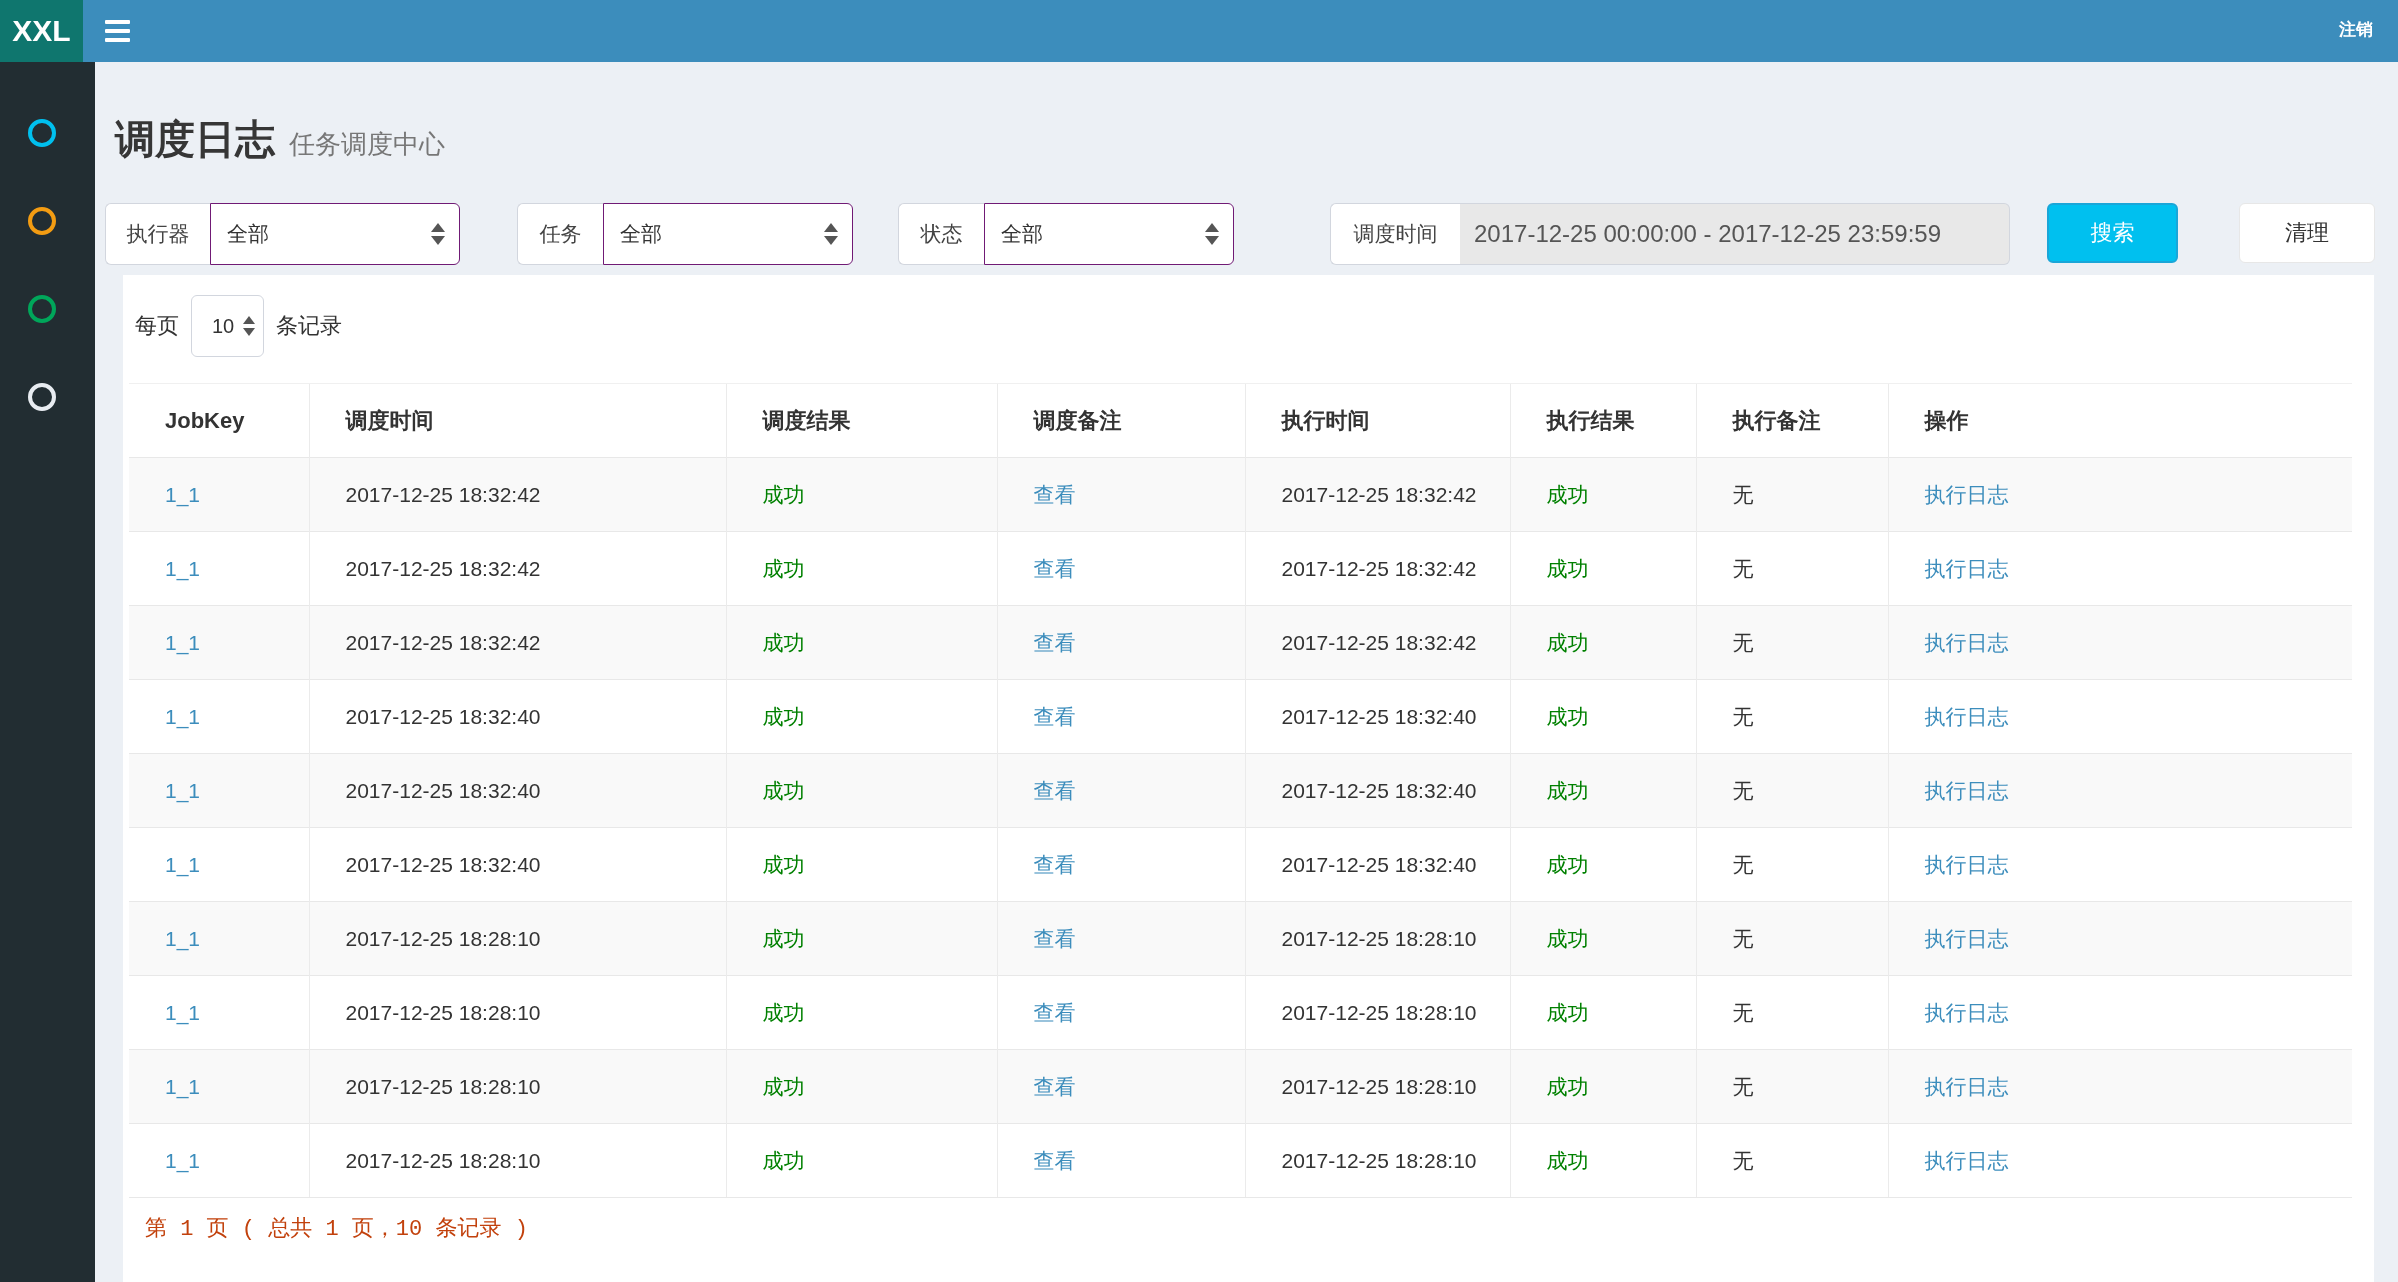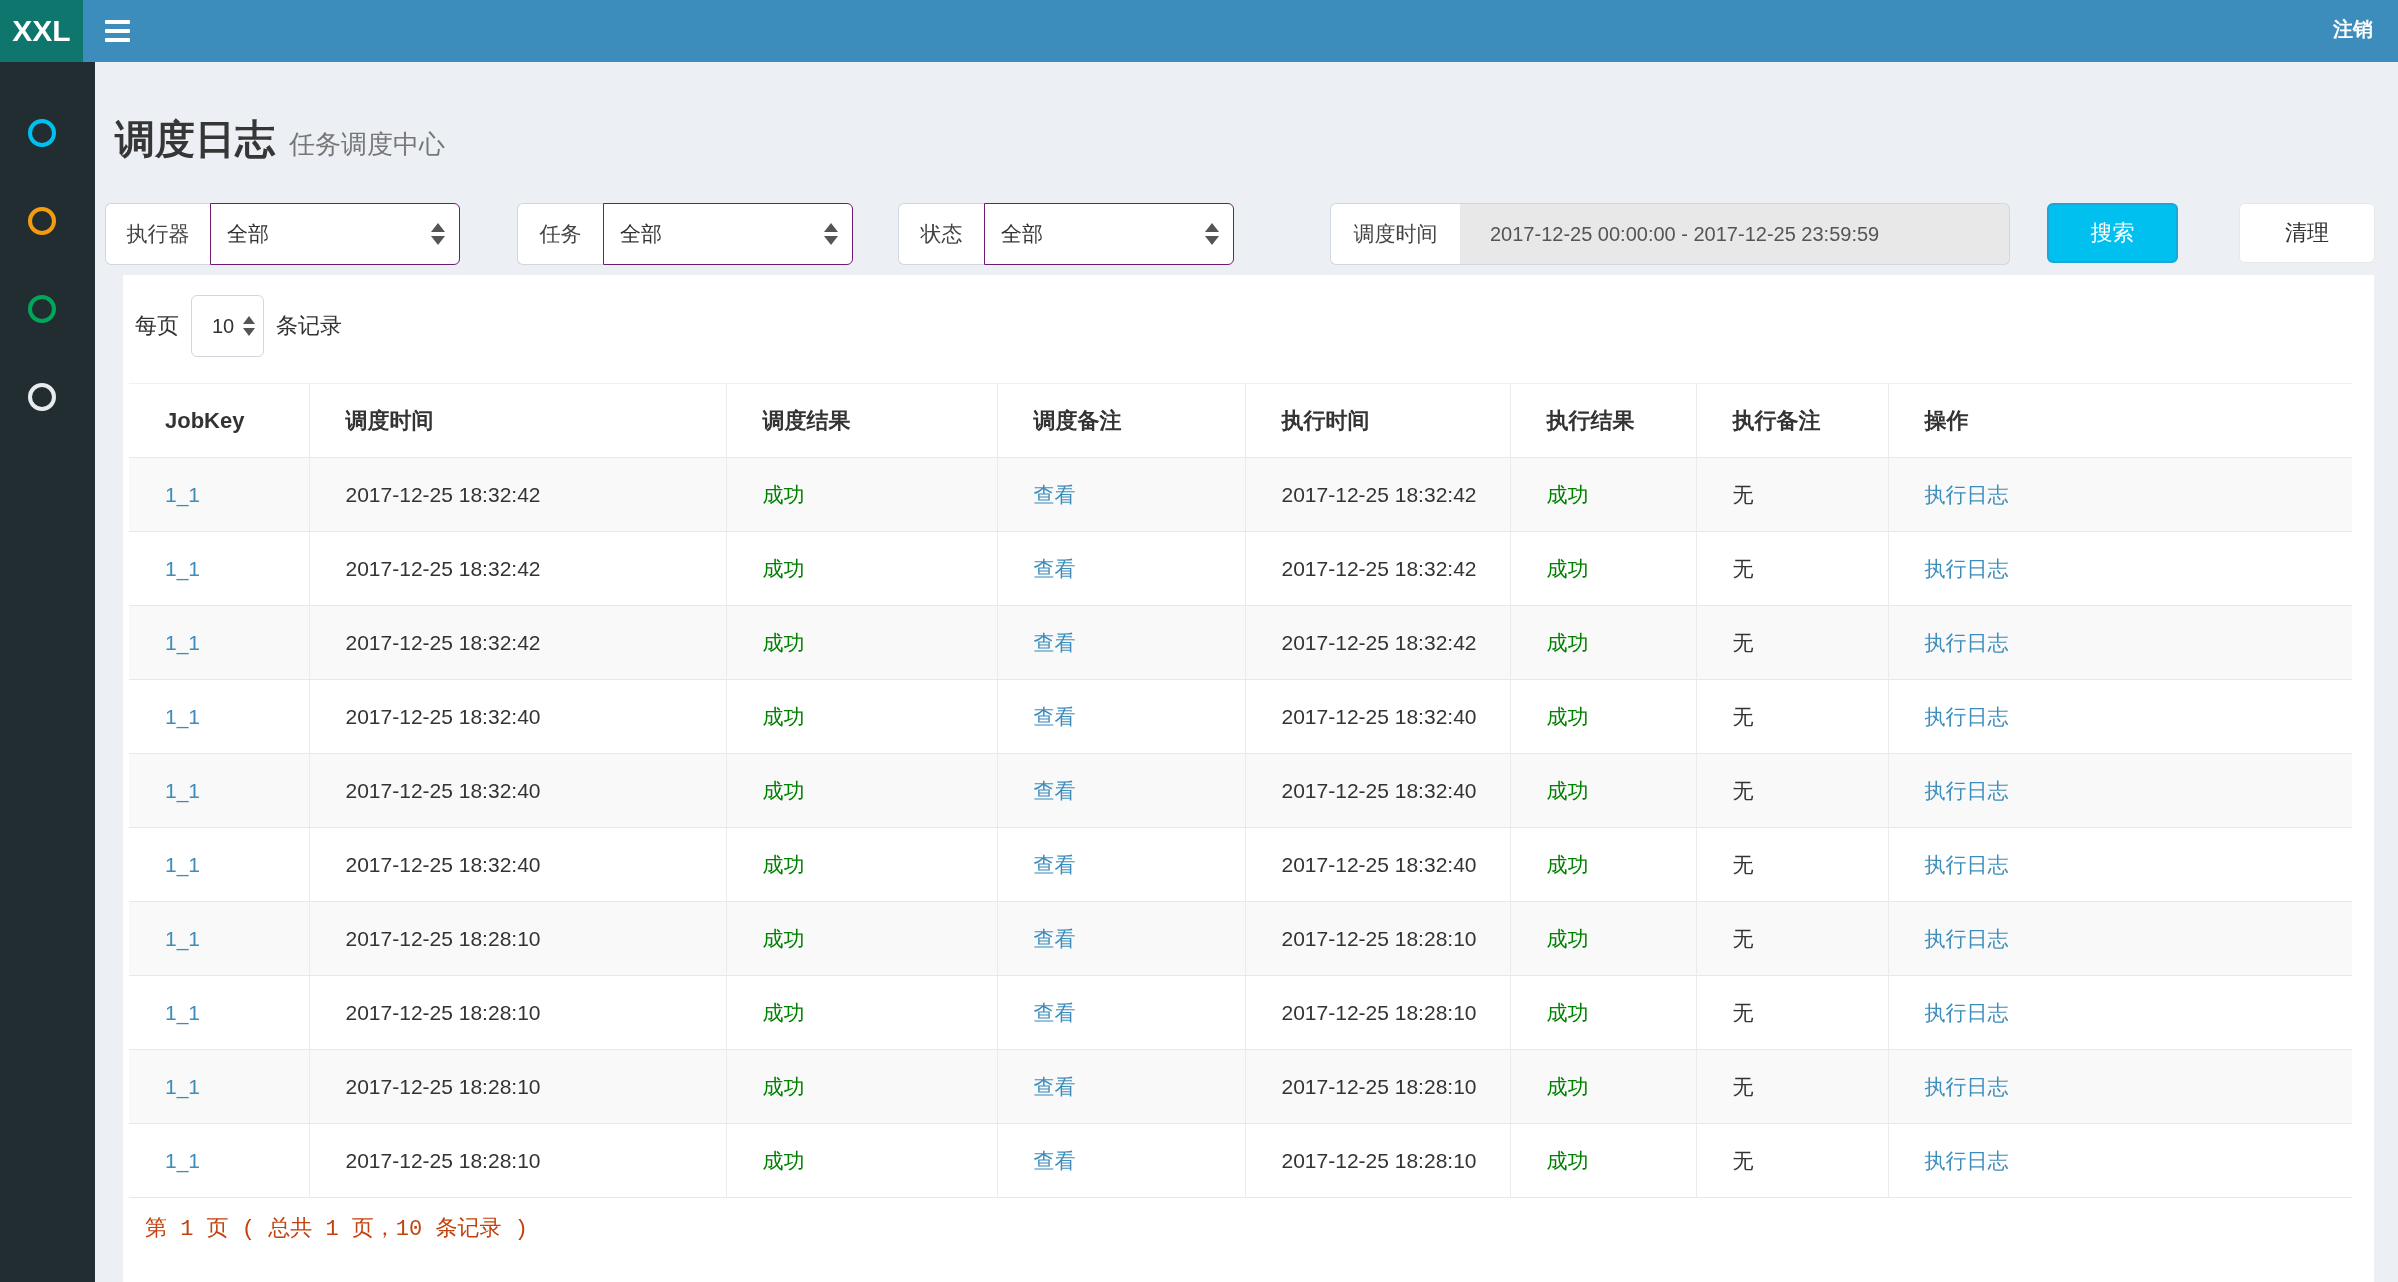--- a/index.html
+++ b/index.html
@@ -7,21 +7,21 @@
     font-family:"Liberation Sans","DejaVu Sans",sans-serif; background:#ecf0f5; }
 
   
   .navbar { position:absolute; left:0; top:0; width:2398px; height:62px; background:#3c8dbc; }
   .logo { position:absolute; left:0; top:0; width:83px; height:62px; background:#0f766e;
     color:#fff; font-size:30px; font-weight:bold; display:flex; align-items:center; justify-content:center; }
   .hamburger { position:absolute; left:105px; top:0; height:62px; width:50px;
     display:flex; flex-direction:column; justify-content:center; gap:5px; cursor:pointer; }
   .hamburger span { display:block; width:25px; height:4px; background:#fff; border-radius:1px; }
   .logout { position:absolute; right:25px; top:0; height:58px; display:flex; align-items:center;
-    color:#fff; font-size:20px; font-weight:600; cursor:pointer; }
+    color:#fff; font-size:17px; font-weight:600; cursor:pointer; }
 
   
   .sidebar { position:absolute; left:0; top:62px; width:95px; height:1220px; background:#222d32; padding-top:27px; }
   .side-item { height:88px; display:flex; align-items:center; padding-left:28px; cursor:pointer; }
   .circle { width:28px; height:28px; border:4px solid #fff; border-radius:50%; }
 
   
   .main { position:absolute; left:95px; top:62px; width:2303px; height:1220px; background:#ecf0f5; }
 
   .page-header { position:absolute; left:20px; top:50px; height:60px; display:flex; align-items:baseline; }
@@ -39,22 +39,22 @@
   .iselect .val { flex:1; }
   .arrows { display:flex; flex-direction:column; gap:4px; align-items:center; }
   .arrows i { display:block; width:0; height:0; border-left:7px solid transparent; border-right:7px solid transparent; }
   .arrows i.up { border-bottom:9px solid #555; }
   .arrows i.down { border-top:9px solid #555; }
   .g1 { left:0; }   .g1 .iaddon{ width:105px; } .g1 .iselect{ width:250px; }
   .g2 { left:412px; } .g2 .iaddon{ width:86px; } .g2 .iselect{ width:250px; }
   .g3 { left:793px; } .g3 .iaddon{ width:86px; } .g3 .iselect{ width:250px; }
   .g4 { left:1225px; } .g4 .iaddon{ width:130px; }
   .date-input { width:550px; height:62px; background:#e8e8e8; border:1px solid #d2d6de; border-left:none;
-    border-radius:0 6px 6px 0; display:flex; align-items:center; padding-left:30px;
-    font-size:20px; color:#555; white-space:nowrap; overflow:hidden; }
+    border-radius:0 6px 6px 0; display:flex; align-items:center; padding-left:14px;
+    font-size:24px; color:#555; white-space:nowrap; overflow:hidden; }
   .btn { position:absolute; top:0; height:60px; border-radius:6px; font-size:22px;
     display:flex; align-items:center; justify-content:center; cursor:pointer; }
   .btn-search { left:1952px; width:131px; background:#00c0ef; border:2px solid #1aa6d8; color:#fff; }
   .btn-clean { left:2144px; width:136px; background:#fff; border:1px solid #e7e7e7; color:#333; }
 
   
   .panel { position:absolute; left:28px; top:213px; width:2251px; height:1040px; background:#fff; }
 
   .perpage { position:absolute; left:12px; top:20px; height:62px; display:flex; align-items:center;
     font-size:22px; color:#333; }

